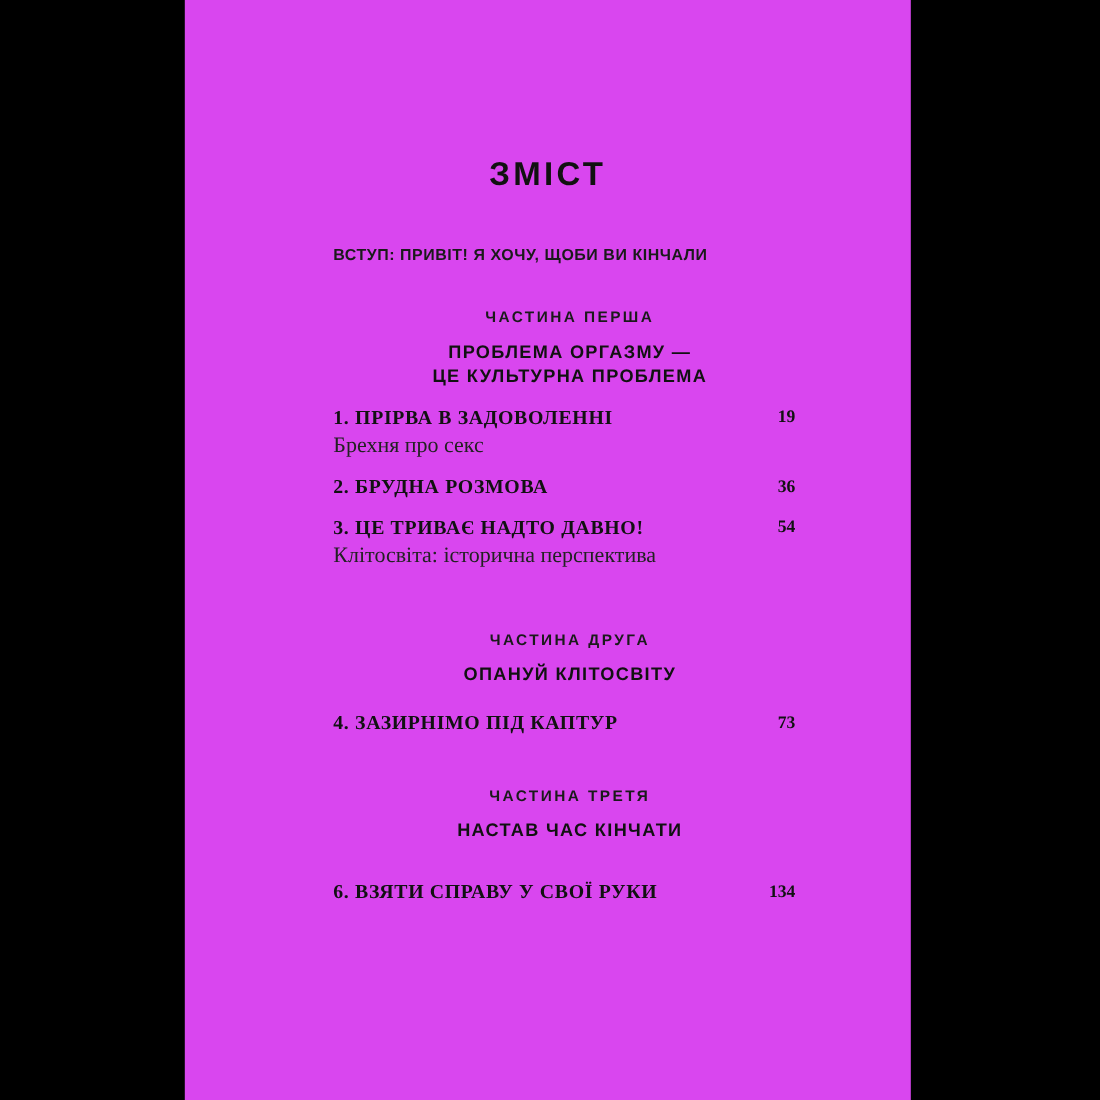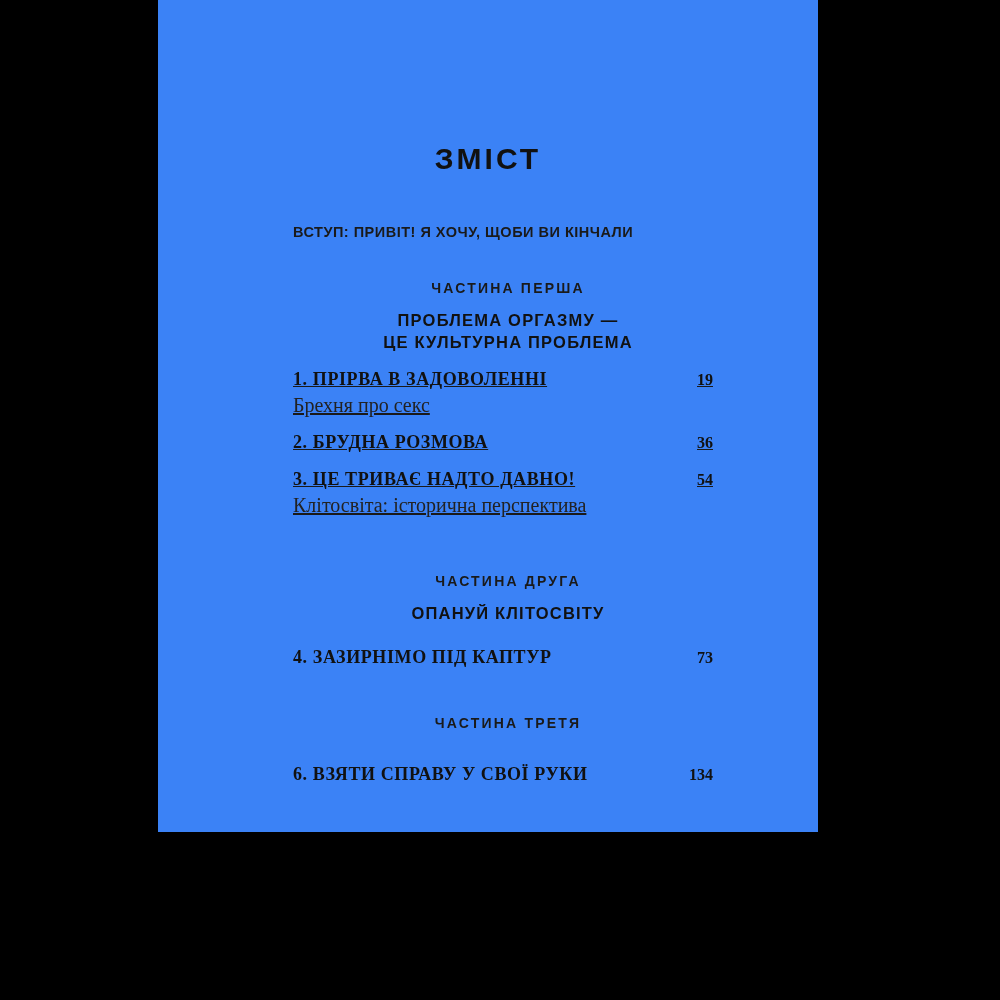--- a/index.html
+++ b/index.html
@@ -5,25 +5,25 @@
   html, body {
     margin: 0;
     padding: 0;
     background: #000000;
     width: 1000px;
     height: 1000px;
     overflow: hidden;
   }
   .page {
     position: absolute;
-    left: 158px;
+    left: 168px;
     top: 0;
     width: 660px;
-    height: 832px;
-    background: #3b82f6;
+    height: 1000px;
+    background: #d946ef;
   }
   .content {
     position: absolute;
     left: 0;
     top: 0;
     width: 660px;
     height: 1000px;
     font-family: "Liberation Sans", sans-serif;
     color: #1a1a1a;
   }
@@ -98,21 +98,21 @@
     font-family: "Liberation Serif", serif;
     font-size: 20px;
     color: #222222;
     margin-top: 3px;
   }
   .part2 { margin-top: 56px; }
   .part2 .chapters { margin-top: 22px; }
   .part3 { margin-top: 46px; }
   .part3 .chapters { margin-top: 32px; }
   .part3 .chapter { margin-top: 17px; }
-  .part1 .chapters { margin-top: 8px; text-decoration: underline; }
+  .part1 .chapters { margin-top: 8px; }
 </style>
 </head>
 <body>
 
 <div class="page">
   <div class="content">
 
     <div class="toc-title">ЗМІСТ</div>
 
     <div class="intro">ВСТУП: ПРИВІТ! Я ХОЧУ, ЩОБИ ВИ КІНЧАЛИ</div>
@@ -157,20 +157,23 @@
           <div class="chapter-row">
             <div class="chapter-title">4. ЗАЗИРНІМО ПІД КАПТУР</div>
             <div class="chapter-page">73</div>
           </div>
         </div>
       </div>
     </div>
 
     <div class="part part3">
       <div class="part-label">ЧАСТИНА ТРЕТЯ</div>
+      <div class="part-title">
+        <div>НАСТАВ ЧАС КІНЧАТИ</div>
+      </div>
       <div class="chapters">
         <div class="chapter">
           <div class="chapter-row">
             <div class="chapter-title">6. ВЗЯТИ СПРАВУ У СВОЇ РУКИ</div>
             <div class="chapter-page">134</div>
           </div>
         </div>
       </div>
     </div>
 

